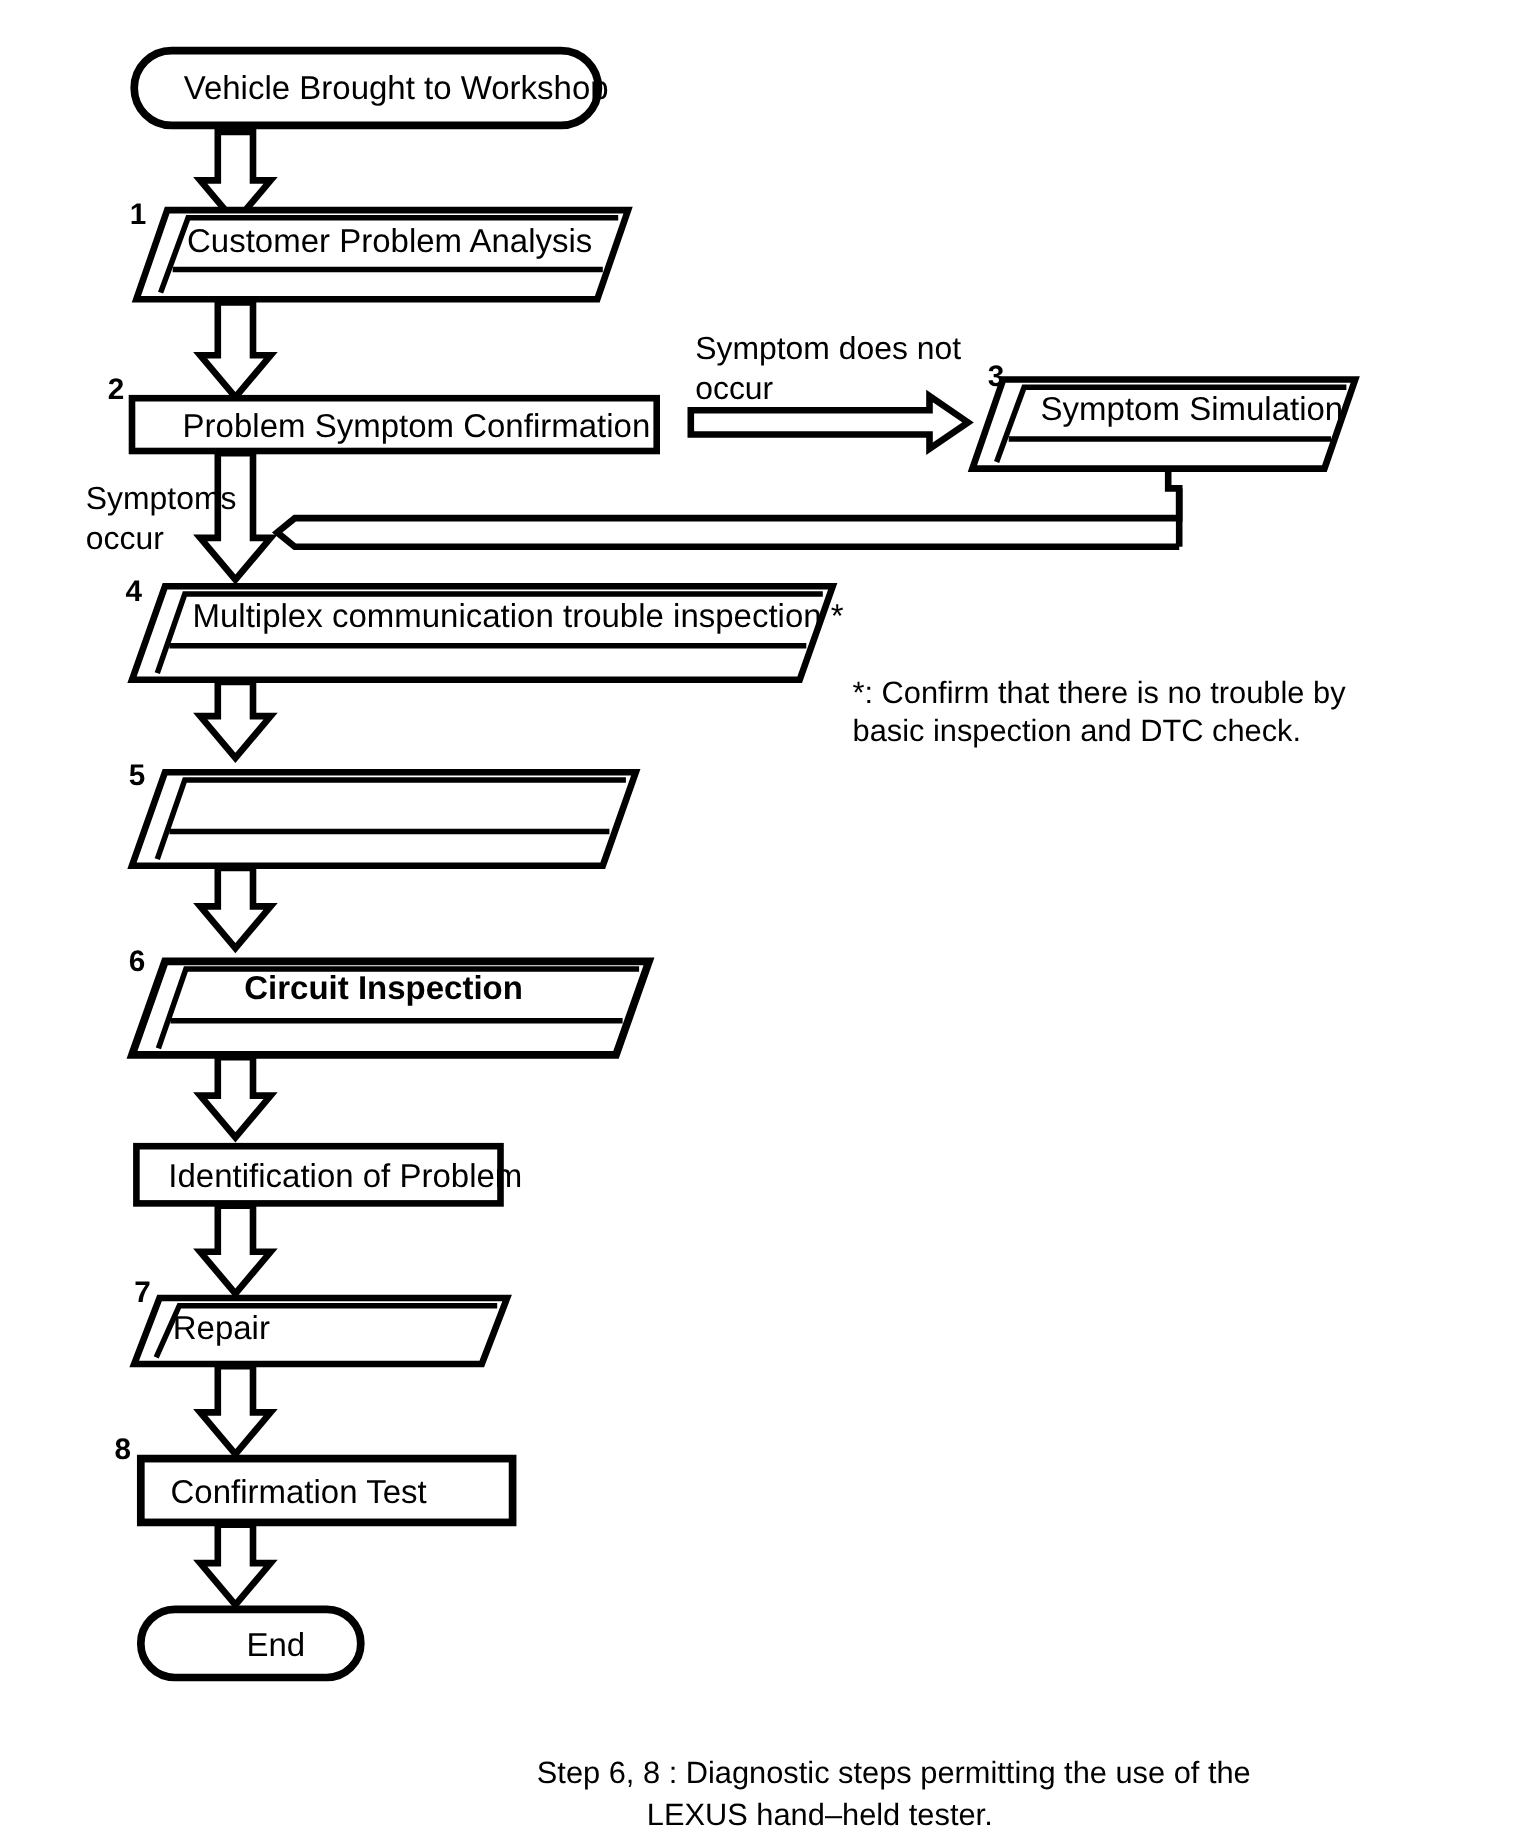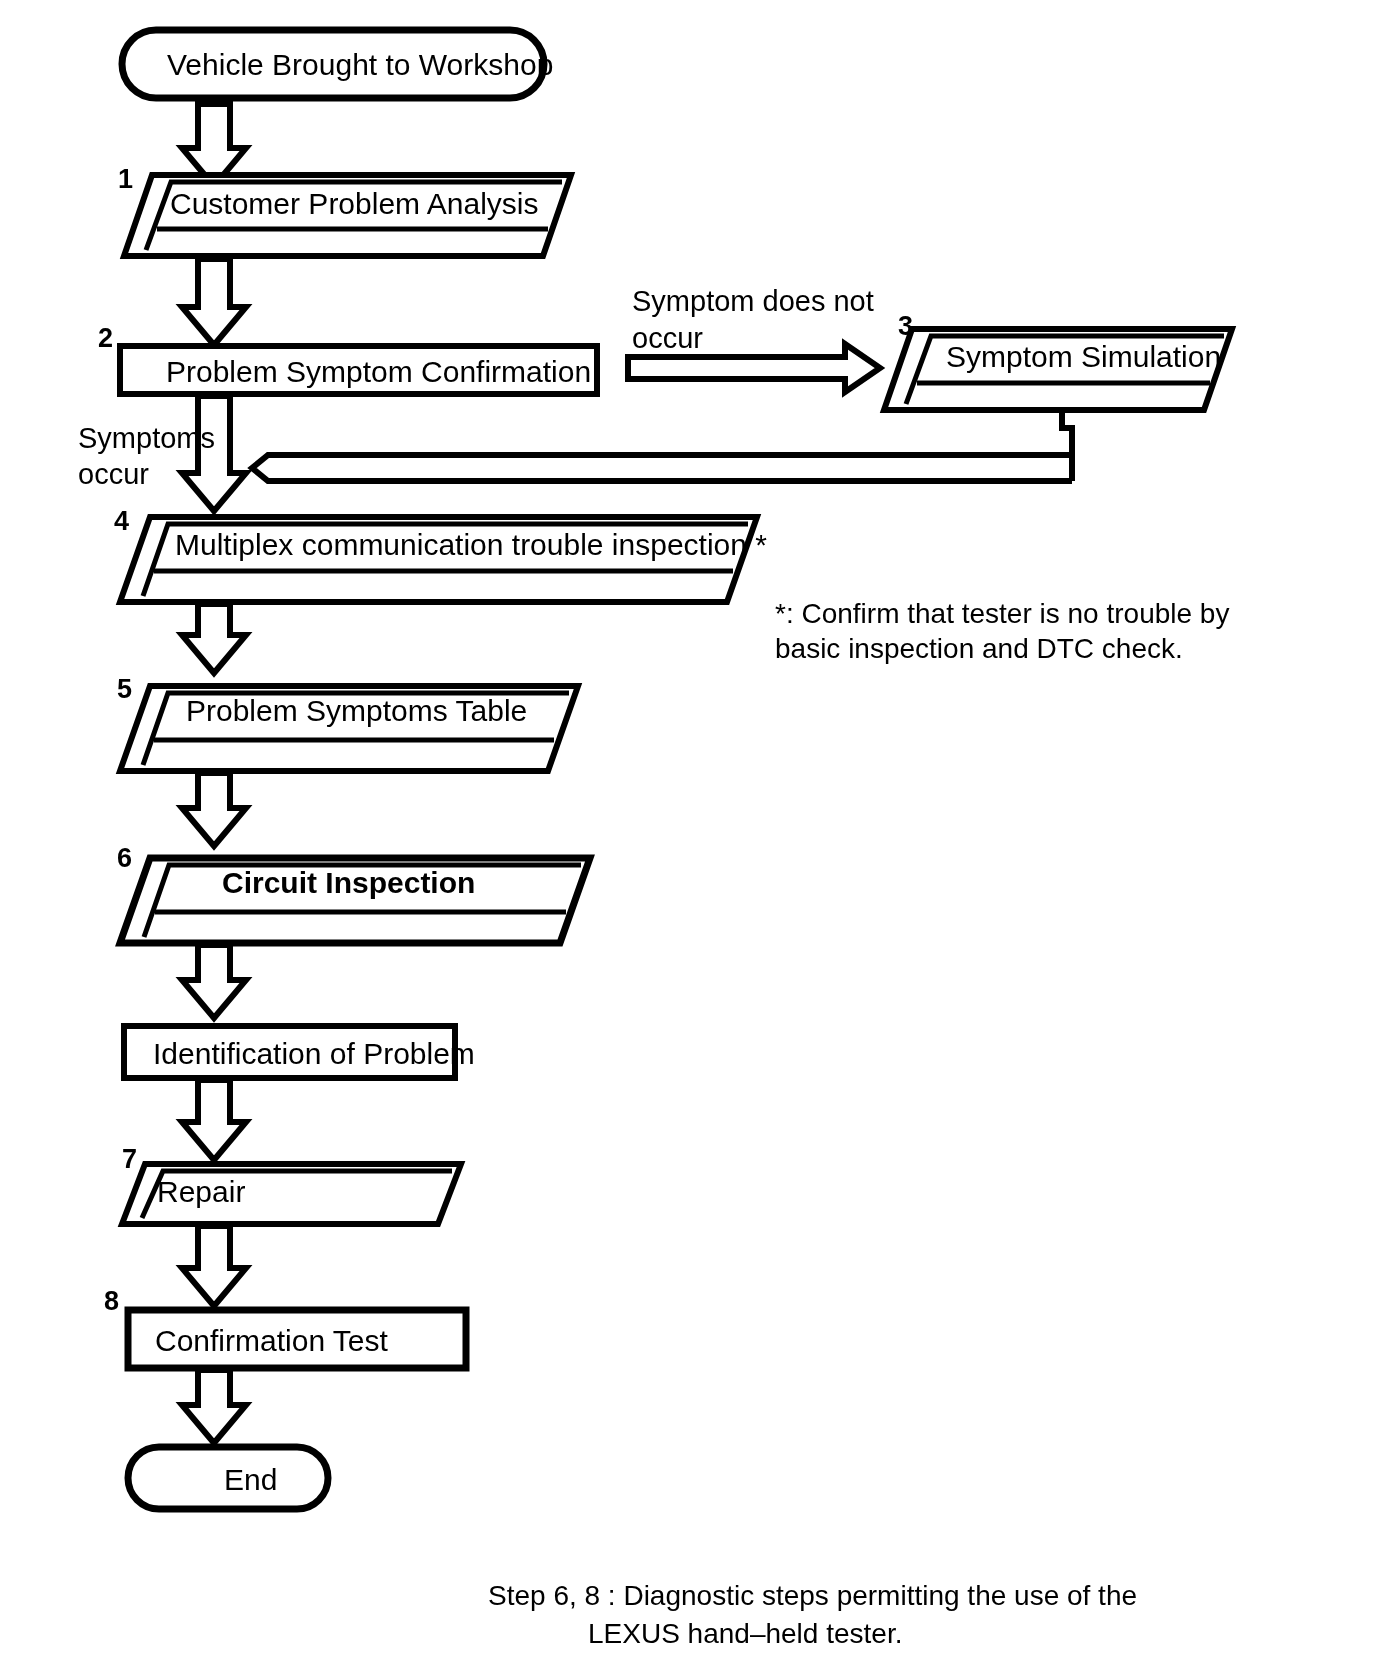--- a/index.html
+++ b/index.html
@@ -1,18 +1,18 @@
 <!DOCTYPE html>
 <html><head>
 <meta charset="utf-8">
 <style>
   html,body{margin:0;padding:0;background:#ffffff;}
   body{width:1376px;height:1668px;position:relative;overflow:hidden;
        font-family:"Liberation Sans","DejaVu Sans",sans-serif;color:#000;}
-  #stage{position:absolute;left:0;top:0;width:1376px;height:1238px;}
+  #stage{position:absolute;left:0;top:16px;width:1376px;height:1238px;}
   .lbl{position:absolute;font-weight:700;font-size:27px;line-height:1;}
   .txt{position:absolute;font-size:29px;line-height:1.28;white-space:pre;}
   .note{position:absolute;font-size:28px;line-height:1.30;white-space:pre;}
   .cap{position:absolute;font-size:28px;line-height:1.32;white-space:pre;text-align:center;}
   .svgbox{position:absolute;left:0;top:0;}
   svg{display:block;overflow:visible;}
   .nodetext{position:absolute;font-size:30px;white-space:nowrap;}
   .nodetext.b{font-weight:700;}
 </style>
 </head>
@@ -139,25 +139,24 @@
 
   <div class="lbl" style="left:898px;top:313px;">3</div>
   <div class="nodetext" style="left:946px;top:340px;">Symptom Simulation</div>
 
   <div class="txt" style="left:78px;top:420px;">Symptoms</div>
   <div class="txt" style="left:78px;top:456px;">occur</div>
 
   <div class="lbl" style="left:114px;top:508px;">4</div>
   <div class="nodetext" style="left:175px;top:528px;">Multiplex communication trouble inspection *</div>
 
-  <div class="note" style="left:775px;top:596px;">*: Confirm that tester is no trouble by</div>
+  <div class="note" style="left:775px;top:596px;">*: Confirm that there is no trouble by</div>
   <div class="note" style="left:775px;top:631px;">basic inspection and DTC check.</div>
 
   <div class="lbl" style="left:117px;top:676px;">5</div>
-  <div class="nodetext" style="left:186px;top:694px;">Problem Symptoms Table</div>
 
   <div class="lbl" style="left:117px;top:845px;">6</div>
   <div class="nodetext b" style="left:222px;top:866px;">Circuit Inspection</div>
 
   <div class="nodetext" style="left:153px;top:1037px;">Identification of Problem</div>
 
   <div class="lbl" style="left:122px;top:1146px;">7</div>
   <div class="nodetext" style="left:157px;top:1175px;">Repair</div>
 
   <div class="lbl" style="left:104px;top:1288px;">8</div>

